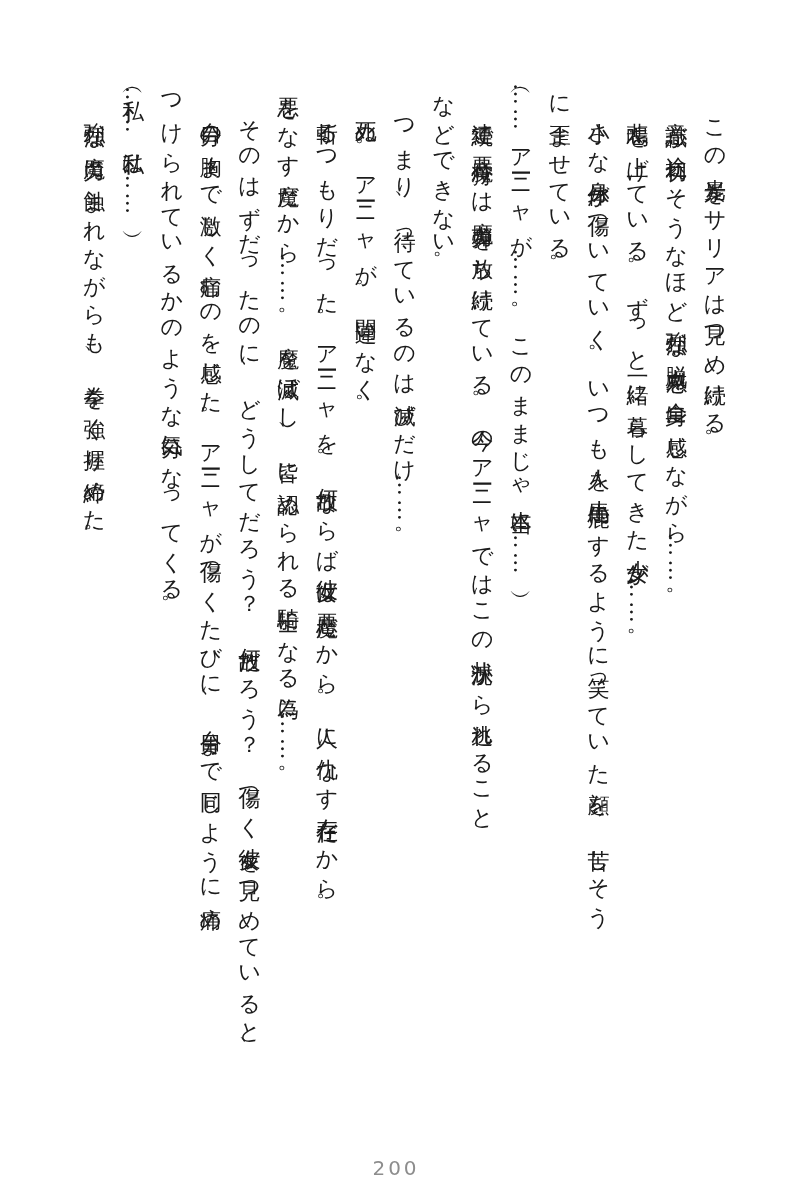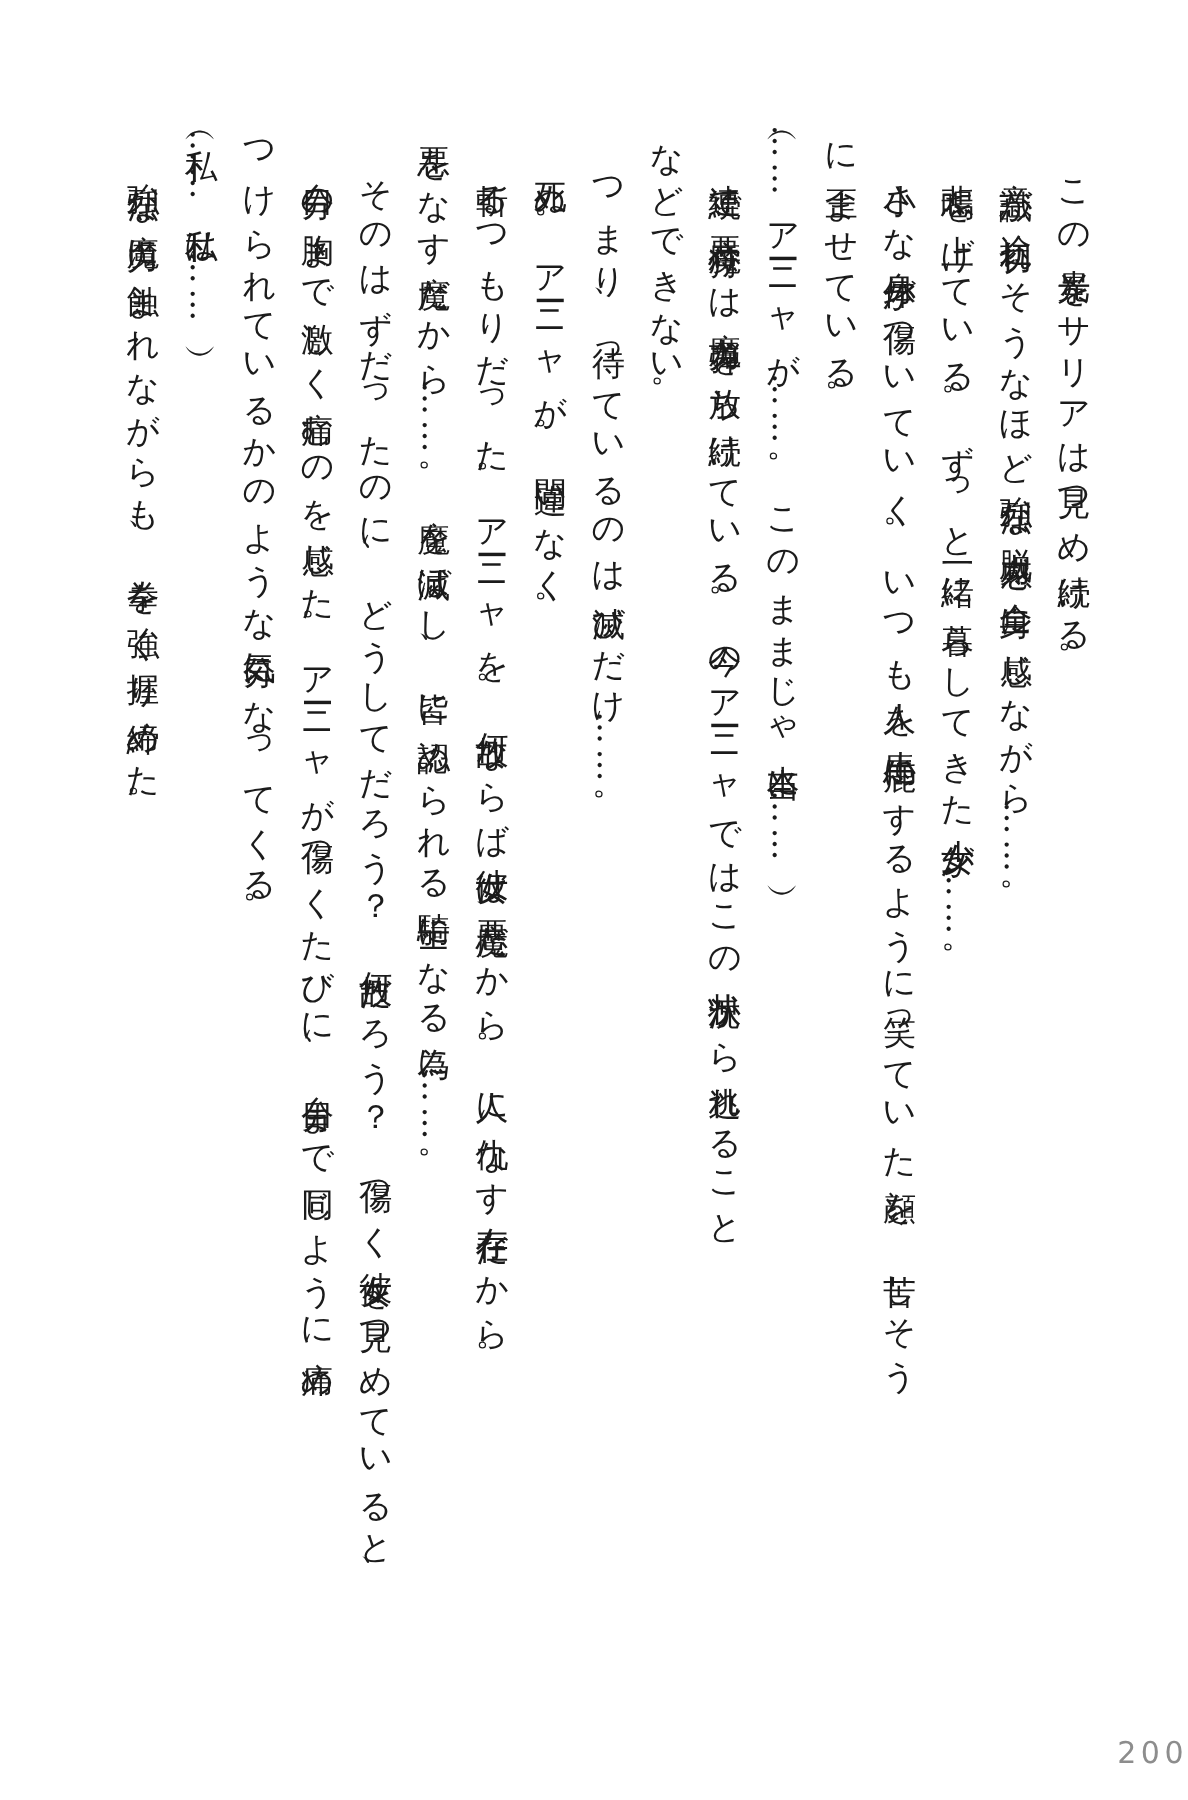--- a/index.html
+++ b/index.html
@@ -36,21 +36,21 @@
     margin: 0;
   }
   .text-line.indent {
     text-indent: 25px;     
   }
   .page-number {
     position: absolute;
     top: 1156px;
     left: 0;
     width: 100%;
-    text-align: right;
+    text-align: center;
     font-family: "DejaVu Sans", "Liberation Sans", sans-serif;
     font-size: 20px;
     letter-spacing: 3px;
     color: #8d8d8d;
   }
 </style>
 </head>
 <body>
 
 <div class="page">

